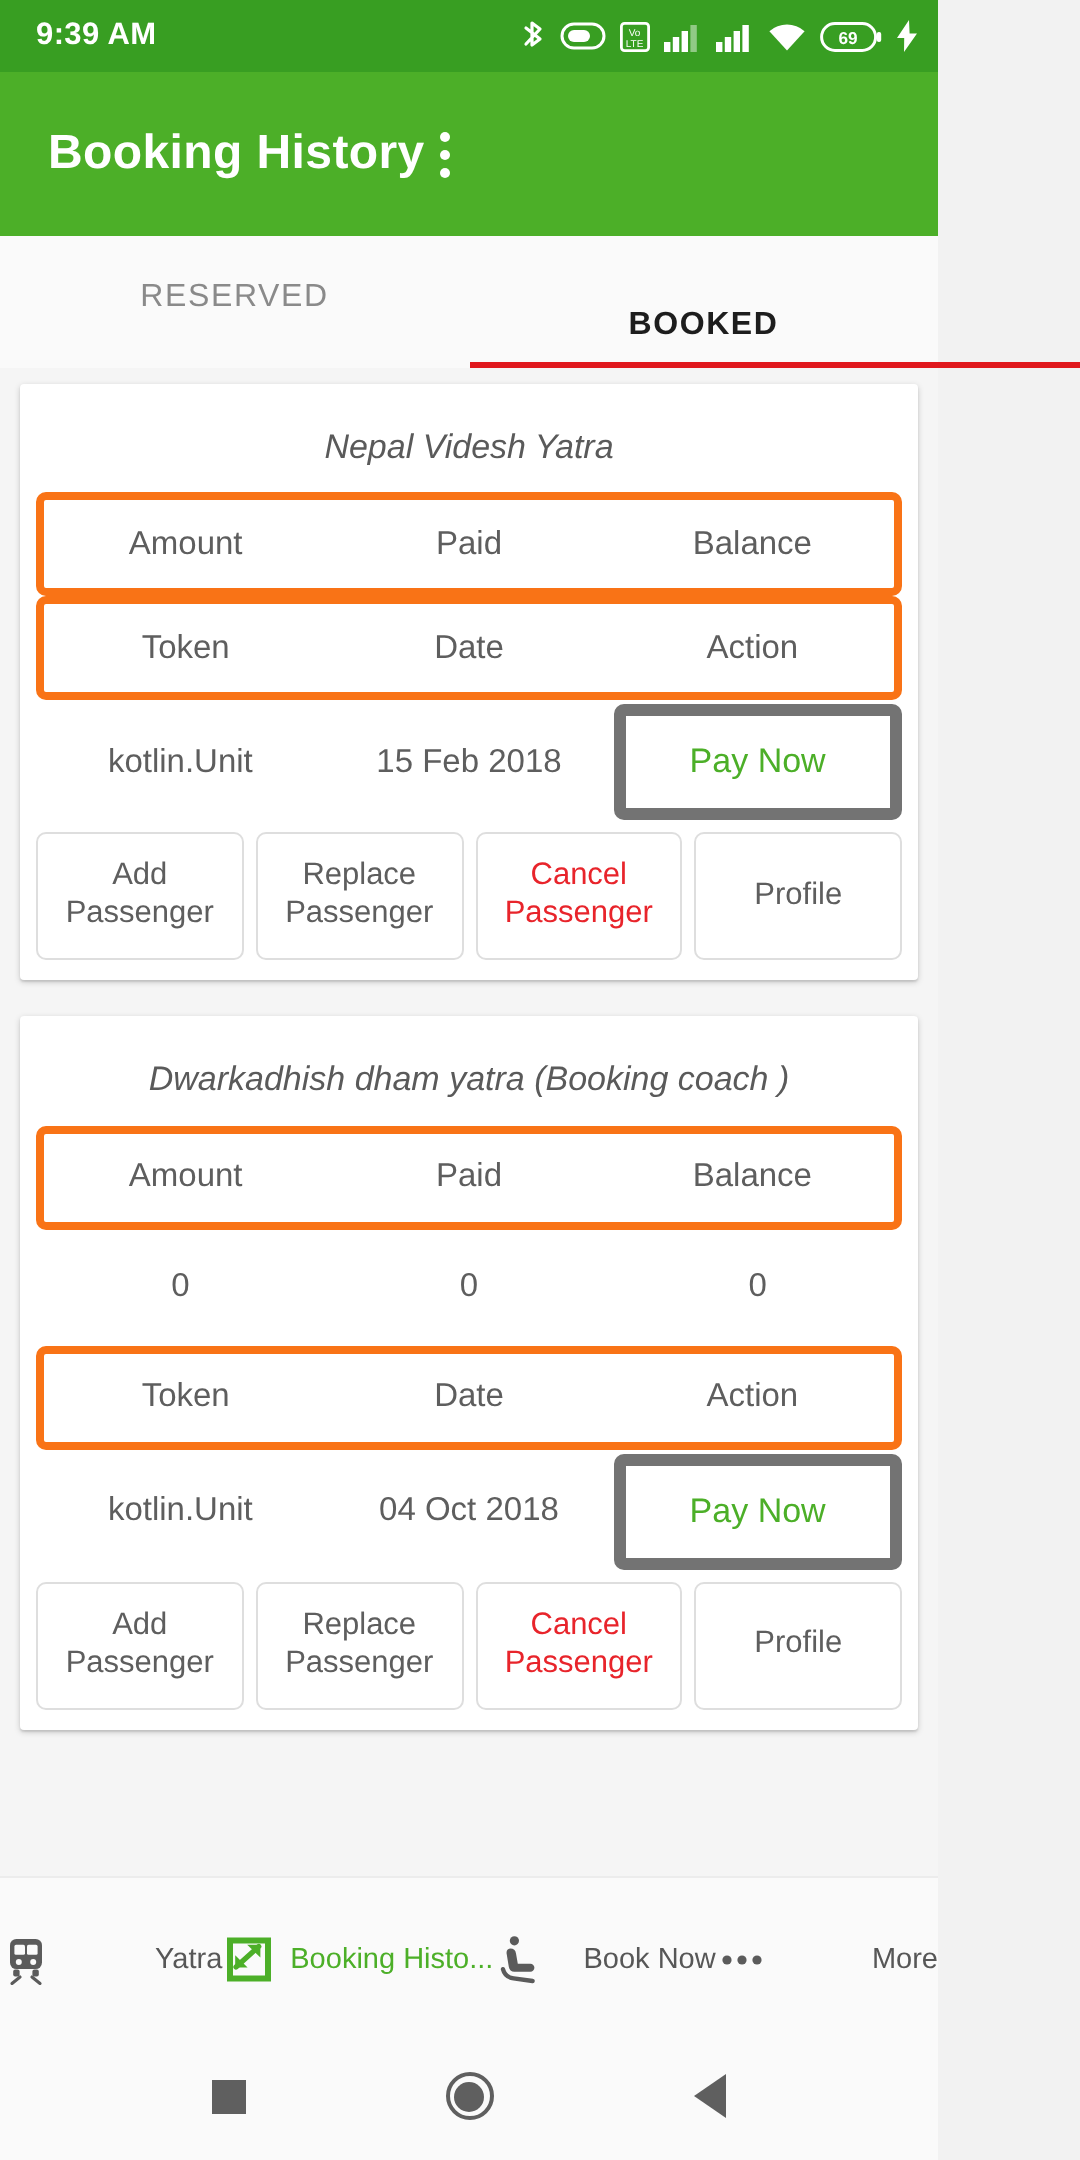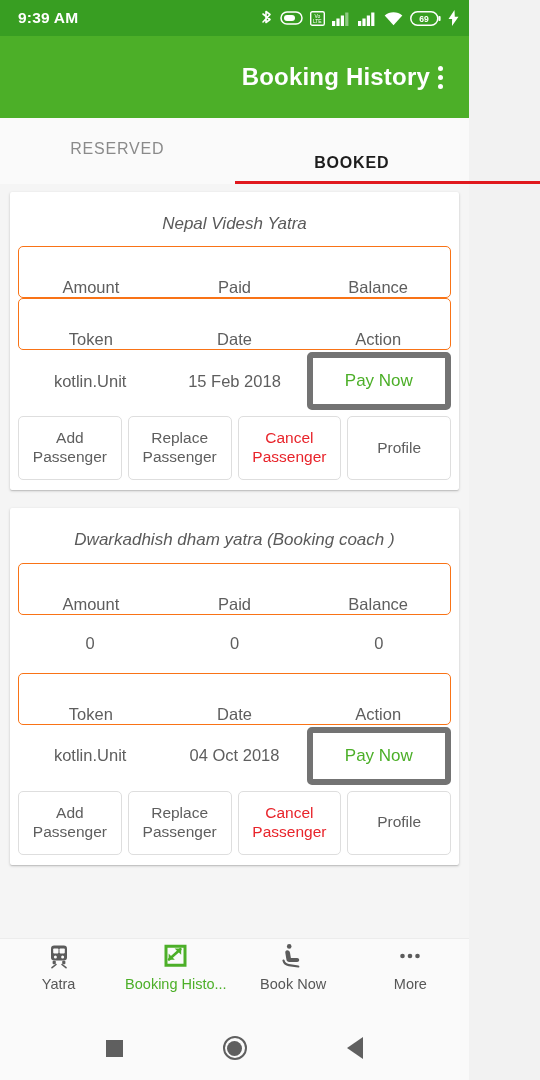--- a/index.html
+++ b/index.html
@@ -16,21 +16,21 @@
     display:flex; align-items:center; justify-content:space-between;
     padding:0 10px 0 18px; flex:0 0 36px;
   }
   .clock{ font-size:15.5px; font-weight:bold; letter-spacing:.2px; }
   .sysicons{ display:flex; align-items:center; gap:7px; }
   .sysicons svg{ display:block; }
 
   
   .appbar{
     height:82px; background:#4caf28; flex:0 0 82px;
-    display:flex; align-items:center; justify-content:flex-end;
+    display:flex; align-items:center; justify-content:flex-start;
     padding:0 18px 0 24px; position:relative; z-index:3;
   }
   .appbar-title{ color:#fff; font-size:24px; font-weight:bold; letter-spacing:.2px; }
   .overflow{ display:flex; flex-direction:column; gap:4px; padding:6px 8px; cursor:pointer; }
   .overflow i{ width:5px; height:5px; border-radius:50%; background:#fff; display:block; }
 
   
   .tabs{
     height:66px; background:#fafafa; flex:0 0 66px; display:flex;
     position:relative; z-index:2;
@@ -55,22 +55,22 @@
   .card{
     background:#ffffff; border-radius:2px; margin-bottom:18px;
     box-shadow:0 1px 3px rgba(0,0,0,.18), 0 1px 1px rgba(0,0,0,.10);
     padding:8px 8px 10px 8px;
   }
   .card-title{
     text-align:center; font-size:17px; color:#5a5a5a;
     padding:14px 6px 12px 6px; line-height:1.2;font-style:italic;
   }
   .hrow{
-    display:flex; border:1px solid #f97316; border-radius:5px;
-    height:52px; align-items:flex-end;
+    display:flex; border:4px solid #f97316; border-radius:5px;
+    height:52px; align-items:center;
   }
   .hcell{ flex:1; text-align:center; font-size:16.5px; color:#5e5e5e; }
   .vrow{
     display:flex; align-items:center; height:58px;
   }
   .vcell{ flex:1; text-align:center; font-size:16.5px; color:#5e5e5e; }
   .vrow.action-row{ height:62px;justify-content:center; }
   .vrow.action-row .vcell.paynow{
     display:flex; align-items:center; justify-content:center;
   }
@@ -88,22 +88,22 @@
     cursor:pointer; padding:2px; font-family:"Liberation Sans","DejaVu Sans",sans-serif;
   }
   .abtn.danger{ color:#e8242b; }
 
   
   .bottomnav{
     flex:0 0 78px; height:78px; background:#fafafa; display:flex;
     border-top:1px solid #ececec;
   }
   .navitem{
-    flex:1; display:flex; flex-direction:column; align-items:center;
-    justify-content:flex-start; gap:7px; cursor:pointer; padding-top:4px;
+    flex:1; display:flex; align-items:center;
+    justify-content:space-between; gap:7px; cursor:pointer; padding-top:4px;
   }
   .navicon{ height:26px; display:flex; align-items:center; justify-content:center; }
   .navlabel{ font-size:14.5px; color:#575757; max-width:100%; white-space:nowrap; }
   .navitem.active .navlabel{ color:#4caf28; }
 
   
   .sysnav{
     flex:0 0 64px; height:64px; background:#fafafa; display:flex;
     align-items:center; justify-content:center; gap:0;
   }

